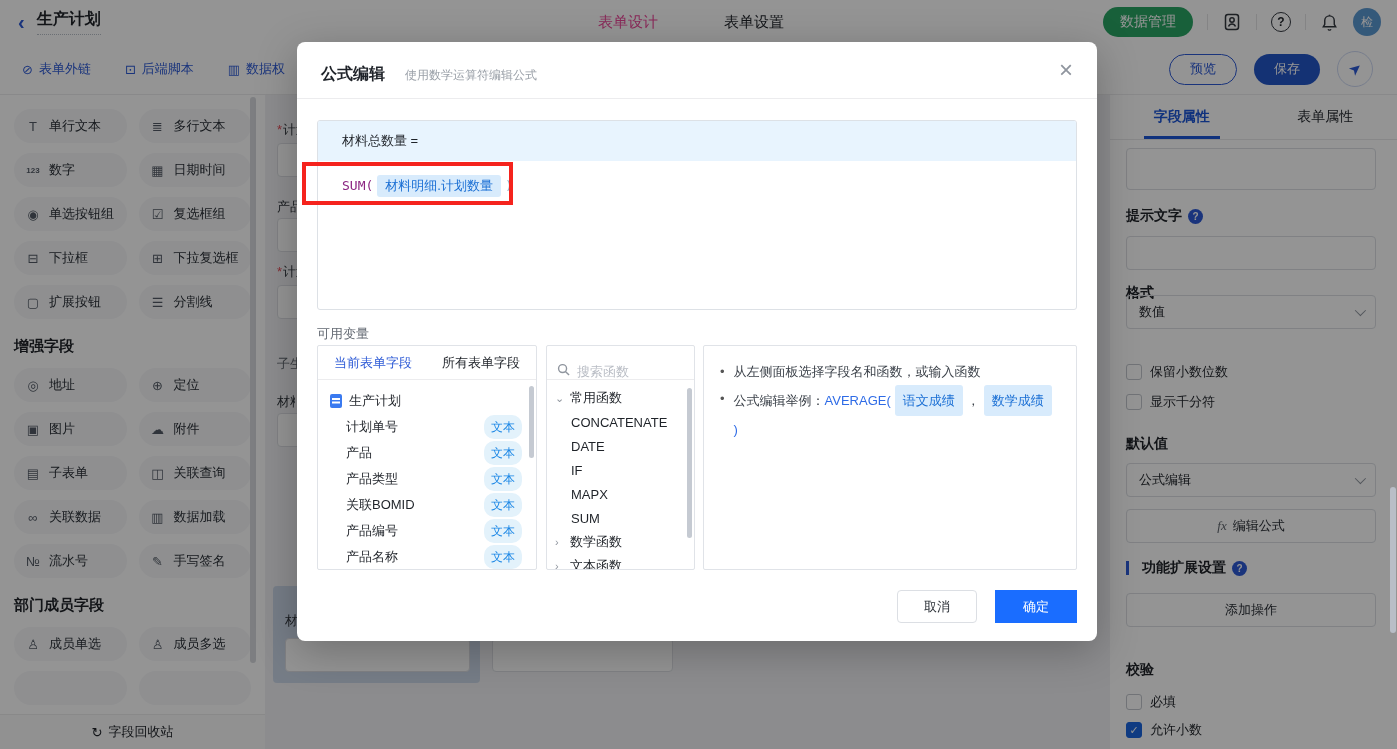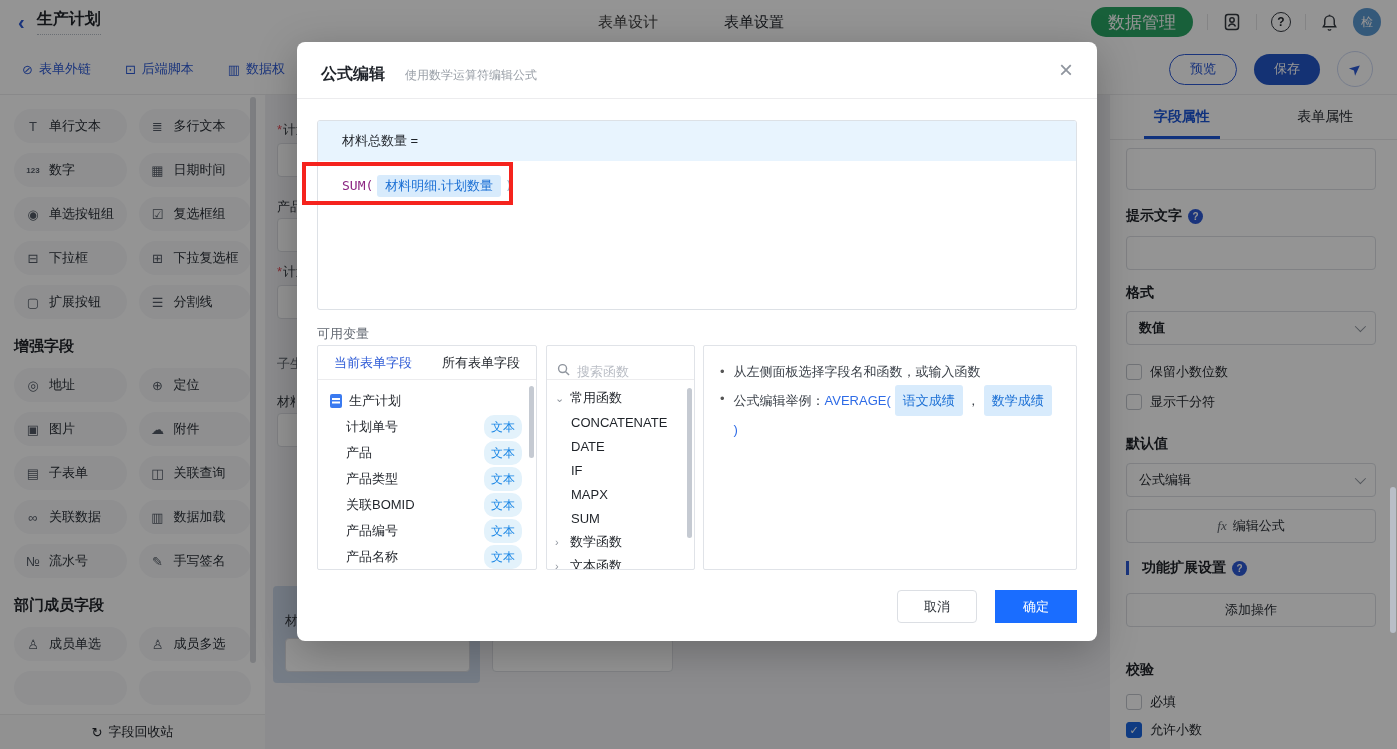--- a/index.html
+++ b/index.html
@@ -3,23 +3,23 @@
 <meta charset="utf-8">
 <style>
   *{margin:0;padding:0;box-sizing:border-box;}
   html,body{width:1397px;height:749px;overflow:hidden;}
   body{font-family:"Liberation Sans","DejaVu Sans",sans-serif;font-size:13px;color:#1f2329;background:#f1f2f4;position:relative;}
   
   .topbar{position:absolute;left:0;top:0;width:1397px;height:44px;background:#fff;display:flex;align-items:center;z-index:1;}
   .back{font-size:20px;color:#2e5bd6;margin-left:18px;font-weight:bold;line-height:1;}
   .app-title{font-size:16px;font-weight:bold;margin-left:12px;border-bottom:1px dotted #b9bfc9;padding-bottom:4px;}
   .top-tabs{position:absolute;left:598px;top:0;height:44px;display:flex;align-items:center;gap:66px;font-size:15px;}
-  .top-tab.active{color:#404040;}
+  .top-tab.active{color:#ec4899;}
   .top-right{position:absolute;right:16px;top:0;height:44px;display:flex;align-items:center;gap:14px;}
-  .pill-green{background:#2aa565;color:#fff;border:none;height:30px;padding:0 17px;border-radius:15px;font-size:17px;}
+  .pill-green{background:#2aa565;color:#fff;border:none;height:30px;padding:0 17px;border-radius:15px;font-size:14px;}
   .vsep{width:1px;height:16px;background:#e3e4e6;}
   .icon-dark{color:#33383f;display:flex;align-items:center;}
   .help-circle{width:20px;height:20px;border:1.5px solid #33383f;border-radius:50%;display:flex;align-items:center;justify-content:center;font-size:12px;font-weight:bold;}
   .avatar{width:28px;height:28px;border-radius:50%;background:#5b99d2;color:#fff;display:flex;align-items:center;justify-content:center;font-size:12px;}
   
   .toolbar{position:absolute;left:0;top:44px;width:1397px;height:51px;background:#fff;border-bottom:1px solid #ececee;display:flex;align-items:center;z-index:1;}
   .tb-link{display:flex;align-items:center;gap:6px;color:#2e5bd6;font-size:13px;margin-left:34px;}
   .tb-link:first-child{margin-left:22px;}
   .tb-ic{font-size:13px;}
   .tb-right{position:absolute;right:24px;display:flex;align-items:center;gap:17px;}
@@ -294,21 +294,21 @@
   </div>
   <div class="rp-input" style="top:53px;height:42px;"></div>
   <div class="rp-label" style="top:112px;">
       <span>提示文字</span>
       <span class="qmark">?</span>
     </div>
   <div class="rp-input" style="top:141px;height:34px;"></div>
   <div class="rp-label" style="top:189px;">
       <span>格式</span>
     </div>
-  <div class="rp-select" style="top:216px;font-weight:bold;">
+  <div class="rp-select" style="top:200px;">
       <span>数值</span>
       <span class="chev"></span>
     </div>
   <div class="cb-row" style="top:268px;">
       <span class="cb"></span>
       <span>保留小数位数</span>
     </div>
   <div class="cb-row" style="top:298px;">
       <span class="cb"></span>
       <span>显示千分符</span>

